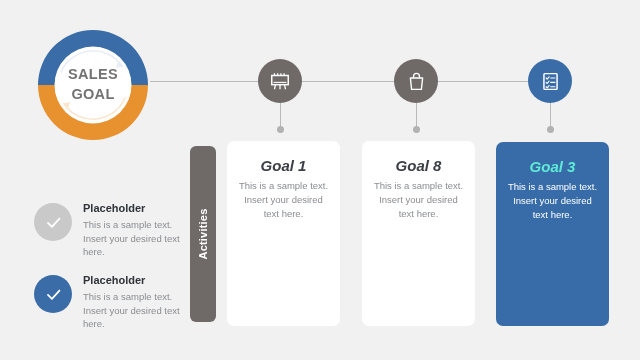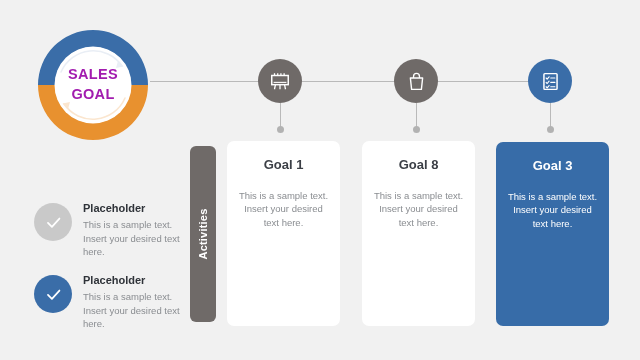--- a/index.html
+++ b/index.html
@@ -37,21 +37,21 @@
     width: 126px;
     height: 126px;
     display: flex;
     flex-direction: column;
     align-items: center;
     justify-content: center;
     text-align: right;
     font-weight: bold;
     font-size: 14.5px;
     letter-spacing: .3px;
-    color: #a21caf;
+    color: #737373;
     line-height: 1.35;
     pointer-events: none;
   }
 
   
   #timeline-line {
     position: absolute;
     left: 150px;
     top: 81px;
     width: 400px;
@@ -117,27 +117,28 @@
     box-sizing: border-box;
     padding: 16px 9px 0 9px;
     text-align: center;
   }
   .card.highlight {
     background: #376ca8;
     top: 142px;
     height: 184px;
   }
   .card-title {
-    font-size: 13px;
+    font-size: 15px;
     font-weight: bold;
     color: #3b3f46;
-    margin: 0 0 16px 0;
+    margin: 0 0 4px 0;
     line-height: 1.2;
-  }
-  .card.highlight .card-title { color: #ffffff; }
+    font-style: italic;
+  }
+  .card.highlight .card-title { color: #5eead4; }
   .card-body {
     font-size: 9.5px;
     color: #8a8d91;
     line-height: 1.45;
     margin: 0;
   }
   .card.highlight .card-body { color: #ffffff; }
 
   
   .ph {

